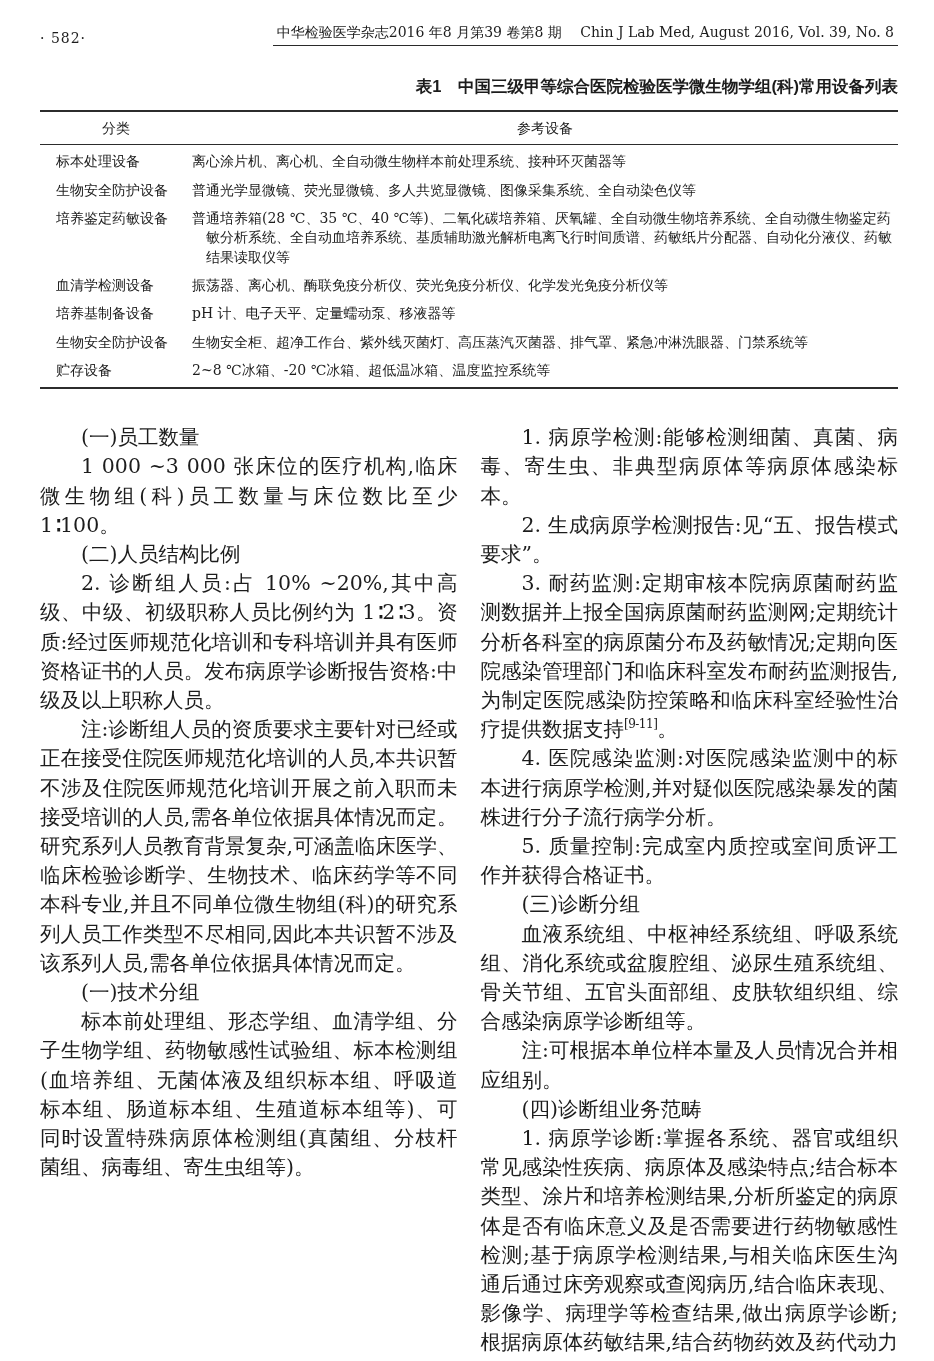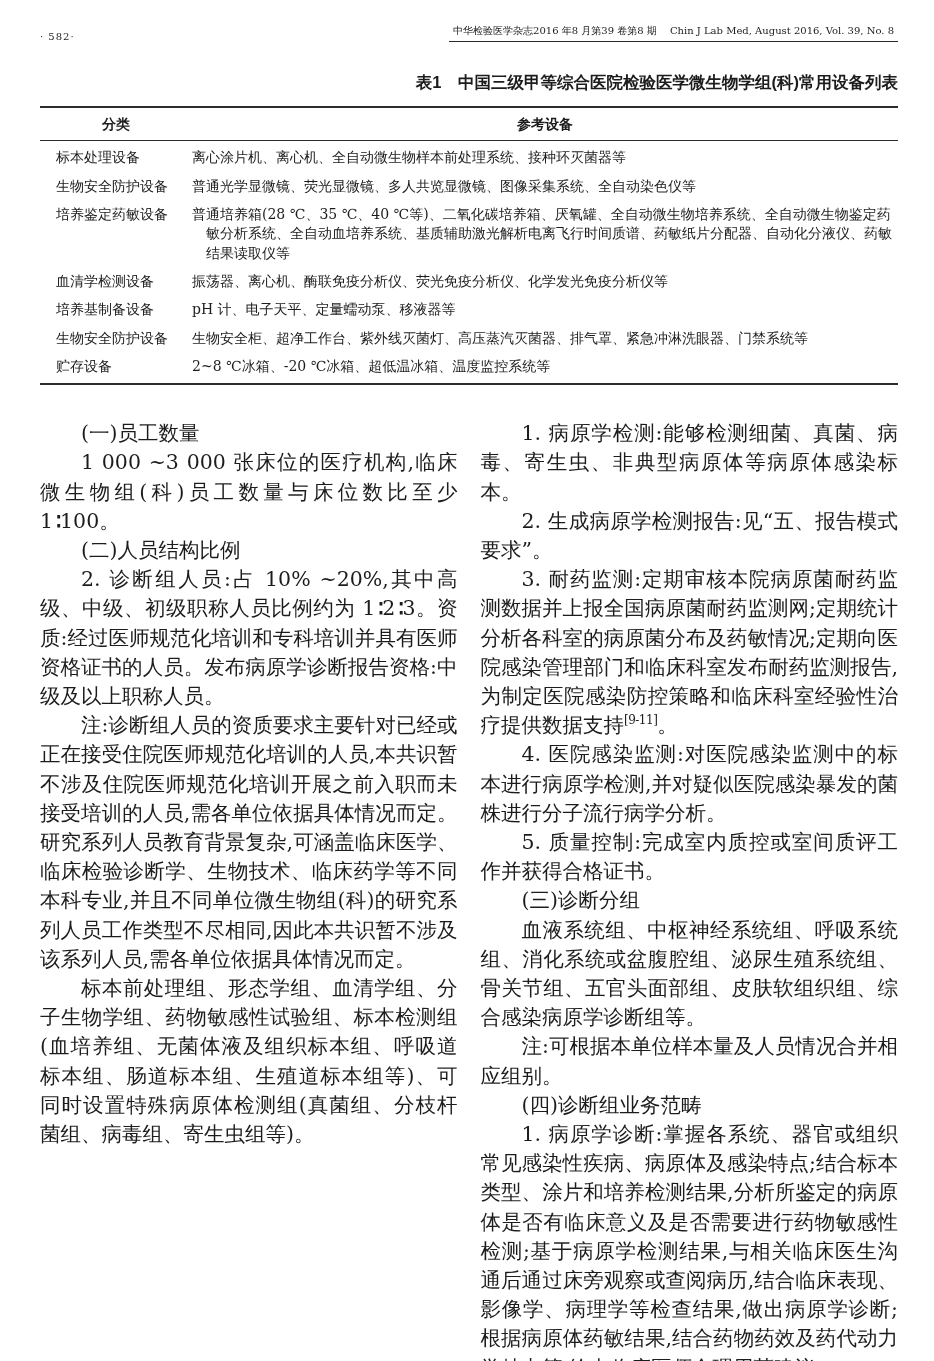--- a/index.html
+++ b/index.html
@@ -8,21 +8,21 @@
     width:934px; height:1361px;
     font-family:"DejaVu Serif","Liberation Serif",serif;
     color:#1c1c1c;
     -webkit-font-smoothing:antialiased;
   }
   .page { width:934px; height:1361px; padding:20px 36px 8px 40px; overflow:hidden; }
 
   
   .page-header {
     display:flex; align-items:flex-end;
-    font-size:10px; padding-top:4px;
+    font-size:14px; padding-top:4px;
   }
   .page-number { white-space:nowrap; letter-spacing:1px; }
   .journal-citation {
     margin-left:auto;
     border-bottom:1.6px solid #2a2a2a;
     padding:0 4px 3px 4px;
     white-space:nowrap;
   }
 
   
@@ -36,21 +36,21 @@
   table.equipment-table {
     width:100%;
     margin-top:12px;
     border-collapse:collapse;
     border-top:2.6px solid #2c2c2c;
     border-bottom:2.2px solid #2c2c2c;
     font-size:14px;
     line-height:1.38;
   }
   table.equipment-table thead th {
-    font-weight:bold;
+    font-weight:normal;
     text-align:center;
     padding:7px 0 6px 0;
     border-bottom:1.4px solid #2c2c2c;
     font-size:14px;
   }
   table.equipment-table th.col-category { width:152px; }
   table.equipment-table tbody td {
     vertical-align:top;
     padding:4.5px 0;
   }
@@ -147,20 +147,21 @@
   </table>
 
   <div class="content">
 
     <div class="column">
       <p>(一)员工数量</p>
       <p>1 000 ~3 000 张床位的医疗机构,临床微生物组(科)员工数量与床位数比至少 1∶100。</p>
       <p>(二)人员结构比例</p>
       <p>2. 诊断组人员:占 10% ~20%,其中高级、中级、初级职称人员比例约为 1∶2∶3。资质:经过医师规范化培训和专科培训并具有医师资格证书的人员。发布病原学诊断报告资格:中级及以上职称人员。</p>
       <p>注:诊断组人员的资质要求主要针对已经或正在接受住院医师规范化培训的人员,本共识暂不涉及住院医师规范化培训开展之前入职而未接受培训的人员,需各单位依据具体情况而定。研究系列人员教育背景复杂,可涵盖临床医学、临床检验诊断学、生物技术、临床药学等不同本科专业,并且不同单位微生物组(科)的研究系列人员工作类型不尽相同,因此本共识暂不涉及该系列人员,需各单位依据具体情况而定。</p>
+      <p>(一)技术分组</p>
       <p>标本前处理组、形态学组、血清学组、分子生物学组、药物敏感性试验组、标本检测组(血培养组、无菌体液及组织标本组、呼吸道标本组、肠道标本组、生殖道标本组等)、可同时设置特殊病原体检测组(真菌组、分枝杆菌组、病毒组、寄生虫组等)。</p>
 
     </div>
 
     <div class="column">
       <p>1. 病原学检测:能够检测细菌、真菌、病毒、寄生虫、非典型病原体等病原体感染标本。</p>
       <p>2. 生成病原学检测报告:见“五、报告模式要求”。</p>
       <p><span>3. 耐药监测:定期审核本院病原菌耐药监测数据并上报全国病原菌耐药监测网;定期统计分析各科室的病原菌分布及药敏情况;定期向医院感染管理部门和临床科室发布耐药监测报告,为制定医院感染防控策略和临床科室经验性治疗提供数据支持</span><sup class="cite">[9-11]</sup><span>。</span></p>
       <p>4. 医院感染监测:对医院感染监测中的标本进行病原学检测,并对疑似医院感染暴发的菌株进行分子流行病学分析。</p>
       <p>5. 质量控制:完成室内质控或室间质评工作并获得合格证书。</p>

